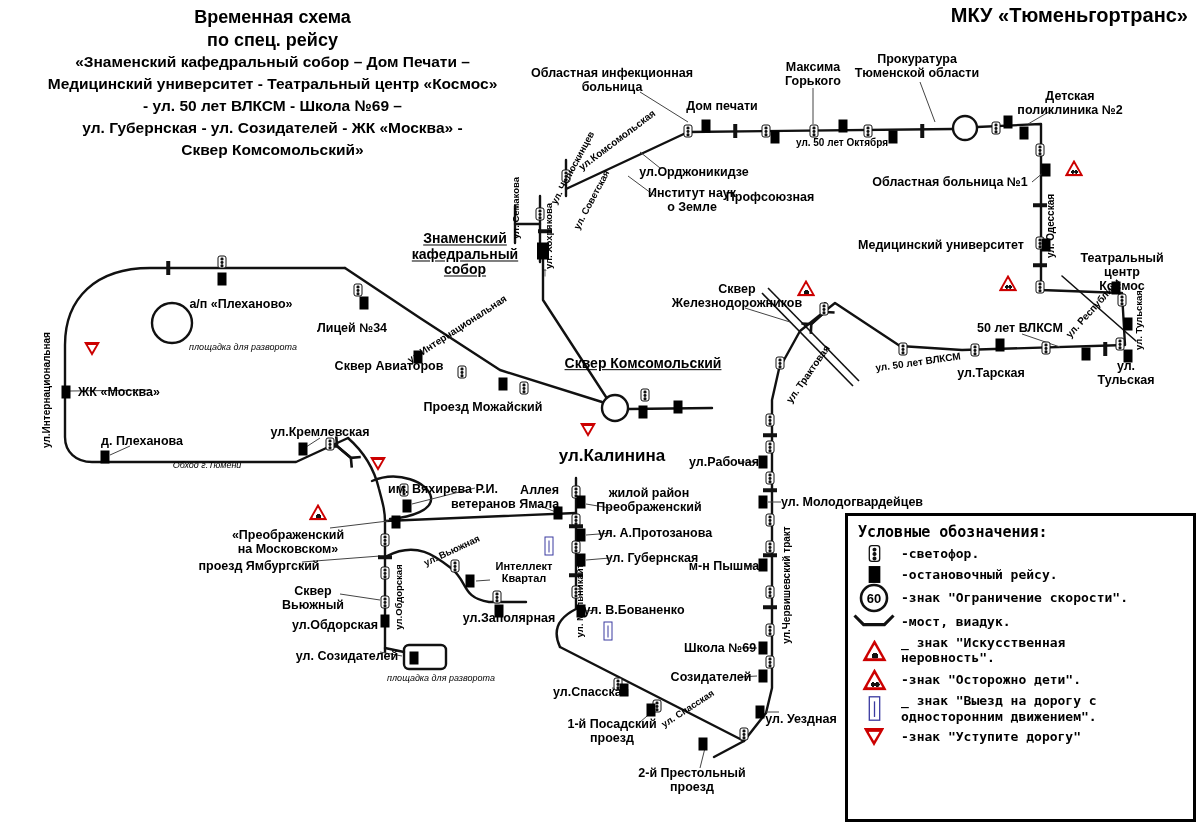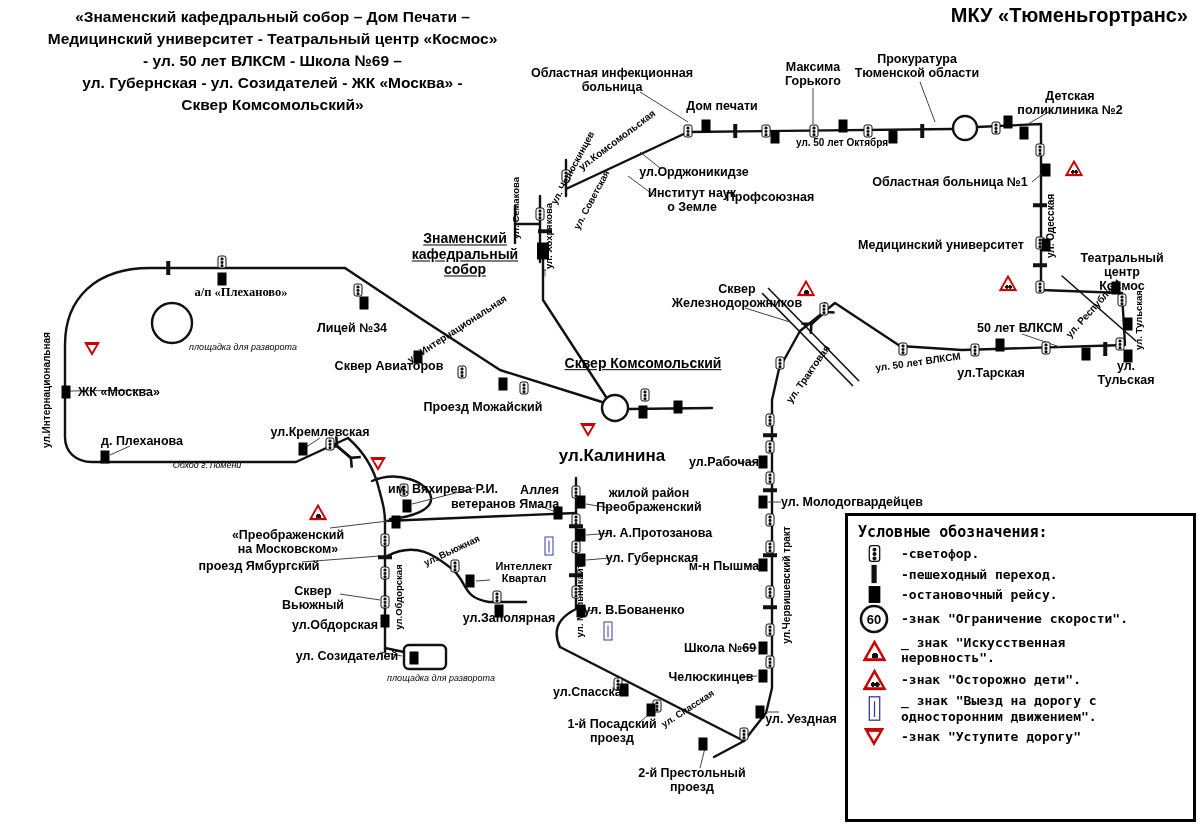--- a/index.html
+++ b/index.html
@@ -124,54 +124,58 @@
         <path d="M612 688 L620 689"></path>
       <path d="M640 722 L653 711"></path>
         <path d="M700 768 L705 748"></path>
         <path d="M150 390 L70 391"></path>
       <path d="M130 446 L110 455"></path>
         <path d="M320 438 L306 447"></path>
     </g>
   </svg>
 
   <div class="titleblock">
+    <div class="title-main">Временная схема
+по спец. рейсу</div>
     <div class="title-sub">«Знаменский кафедральный собор – Дом Печати –
 Медицинский университет - Театральный центр «Космос»
 - ул. 50 лет ВЛКСМ - Школа №69 –
 ул. Губернская - ул. Созидателей - ЖК «Москва» -
 Сквер Комсомольский»</div>
   </div>
   <div class="brand">МКУ «Тюменьгортранс»</div>
 
   <div class="legend">
     <div class="lg-title">Условные обозначения:</div>
     <div>
         <div class="lgrow">
           <span class="lgicon-wrap">
             <span class="mk mk-tl"></span>
           </span>
           <span class="lgtext">-светофор.</span>
         </div>
         <div class="lgrow">
           <span class="lgicon-wrap">
-            <span class="mk mk-ped"></span>
-          </span>
-          <span class="lgtext">-пешеходный переход.</span>
-        </div>
-        <div class="lgrow">
-          <span class="lgicon-wrap">
             <span class="mk mk-stop"></span>
           </span>
           <span class="lgtext">-остановочный рейсу.</span>
         </div>
         <div class="lgrow">
           <span class="lgicon-wrap">
             <span class="mk mk-speed60">60</span>
           </span>
           <span class="lgtext">-знак "Ограничение скорости".</span>
+        </div>
+        <div class="lgrow">
+          <span class="lgicon-wrap">
+            <span class="mk mk-bridgeicon"><svg width="34" height="14" viewBox="0 0 34 14">
+                <path d="M2 2 L9 9 L25 9 L32 2" fill="none" stroke="#111" stroke-width="2.4"></path>
+              </svg></span>
+          </span>
+          <span class="lgtext">-мост, виадук.</span>
         </div>
         <div class="lgrow">
           <span class="lgicon-wrap">
             <span class="mk mk-warnbump"></span>
           </span>
           <span class="lgtext">_ знак "Искусственная
 неровность".</span>
         </div>
         <div class="lgrow">
           <span class="lgicon-wrap">
@@ -225,21 +229,21 @@
     <div class="maplabel" style="left: 1020px; top: 328px; transform: translate(-50%, -50%);">50 лет ВЛКСМ</div>
     <div class="maplabel" style="left: 918px; top: 362px; font-size: 10px; transform: translate(-50%, -50%) rotate(-8deg);">ул. 50 лет ВЛКСМ</div>
     <div class="maplabel" style="left: 991px; top: 373px; transform: translate(-50%, -50%);">ул.Тарская</div>
     <div class="maplabel" style="left: 1126px; top: 373px; transform: translate(-50%, -50%);">ул. Тульская</div>
     <div class="maplabel" style="left: 1139px; top: 320px; font-size: 9.5px; transform: translate(-50%, -50%) rotate(-90deg);">ул. Тульская</div>
     <div class="maplabel" style="left: 737px; top: 296px; transform: translate(-50%, -50%);">Сквер
 Железнодорожников</div>
     <div class="maplabel" style="left: 808px; top: 374px; font-size: 10px; transform: translate(-50%, -50%) rotate(-55deg);">ул. Трактовая</div>
     <div class="maplabel" style="left: 643px; top: 364px; font-size: 14px; text-decoration: underline; transform: translate(-50%, -50%);">Сквер Комсомольский</div>
     <div class="maplabel" style="left: 612px; top: 456px; font-size: 17px; transform: translate(-50%, -50%);">ул.Калинина</div>
-    <div class="maplabel" style="left: 241px; top: 292px; transform: translate(-50%, -50%); font-family: Liberation Serif, serif;">а/п «Плеханово»</div>
+    <div class="maplabel" style="left: 241px; top: 304px; transform: translate(-50%, -50%);">а/п «Плеханово»</div>
     <div class="maplabel" style="left: 243px; top: 347px; font-size: 9px; font-style: italic; font-weight: normal; transform: translate(-50%, -50%);">площадка для разворота</div>
     <div class="maplabel" style="left: 352px; top: 328px; transform: translate(-50%, -50%);">Лицей №34</div>
     <div class="maplabel" style="left: 457px; top: 329px; font-size: 10px; transform: translate(-50%, -50%) rotate(-33deg);">ул.Интернациональная</div>
     <div class="maplabel" style="left: 389px; top: 366px; transform: translate(-50%, -50%);">Сквер Авиаторов</div>
     <div class="maplabel" style="left: 483px; top: 407px; transform: translate(-50%, -50%);">Проезд Можайский</div>
     <div class="maplabel" style="left: 119px; top: 392px; transform: translate(-50%, -50%);">ЖК «Москва»</div>
     <div class="maplabel" style="left: 47px; top: 390px; font-size: 10px; transform: translate(-50%, -50%) rotate(-90deg);">ул.Интернациональная</div>
     <div class="maplabel" style="left: 142px; top: 441px; transform: translate(-50%, -50%);">д. Плеханова</div>
     <div class="maplabel" style="left: 207px; top: 465px; font-size: 9px; font-style: italic; font-weight: normal; transform: translate(-50%, -50%);">Обход г.Тюмени</div>
     <div class="maplabel" style="left: 320px; top: 432px; transform: translate(-50%, -50%);">ул.Кремлевская</div>
@@ -260,21 +264,21 @@
     <div class="maplabel" style="left: 347px; top: 656px; transform: translate(-50%, -50%);">ул. Созидателей</div>
     <div class="maplabel" style="left: 441px; top: 678px; font-size: 9px; font-style: italic; font-weight: normal; transform: translate(-50%, -50%);">площадка для разворота</div>
     <div class="maplabel" style="left: 399px; top: 597px; font-size: 9.5px; transform: translate(-50%, -50%) rotate(-90deg);">ул.Обдорская</div>
     <div class="maplabel" style="left: 452px; top: 551px; font-size: 9.5px; transform: translate(-50%, -50%) rotate(-25deg);">ул. Вьюжная</div>
     <div class="maplabel" style="left: 524px; top: 572px; font-size: 11px; transform: translate(-50%, -50%);">Интеллект
 Квартал</div>
     <div class="maplabel" style="left: 509px; top: 618px; transform: translate(-50%, -50%);">ул.Заполярная</div>
     <div class="maplabel" style="left: 580px; top: 598px; font-size: 9.5px; transform: translate(-50%, -50%) rotate(-90deg);">ул. Мельникайте</div>
     <div class="maplabel" style="left: 634px; top: 610px; transform: translate(-50%, -50%);">ул. В.Бованенко</div>
     <div class="maplabel" style="left: 714px; top: 648px; transform: translate(-50%, -50%); padding-left: 12px;">Школа №69</div>
-    <div class="maplabel" style="left: 711px; top: 677px; transform: translate(-50%, -50%);">Челюскинцев</div>
+    <div class="maplabel" style="left: 711px; top: 677px; transform: translate(-50%, -50%);">Созидателей</div>
     <div class="maplabel" style="left: 591px; top: 692px; transform: translate(-50%, -50%);">ул.Спасская</div>
     <div class="maplabel" style="left: 688px; top: 709px; font-size: 9.5px; transform: translate(-50%, -50%) rotate(-33deg);">ул. Спасская</div>
     <div class="maplabel" style="left: 612px; top: 731px; transform: translate(-50%, -50%);">1-й Посадский
 проезд</div>
     <div class="maplabel" style="left: 692px; top: 780px; transform: translate(-50%, -50%);">2-й Престольный
 проезд</div>
     <div class="maplabel" style="left: 801px; top: 719px; transform: translate(-50%, -50%);">ул. Уездная</div>
     <div class="maplabel" style="left: 724px; top: 462px; transform: translate(-50%, -50%);">ул.Рабочая</div>
     <div class="maplabel" style="left: 852px; top: 502px; transform: translate(-50%, -50%);">ул. Молодогвардейцев</div>
     <div class="maplabel" style="left: 787px; top: 585px; font-size: 10px; transform: translate(-50%, -50%) rotate(-90deg);">ул.Червишевский тракт</div>

